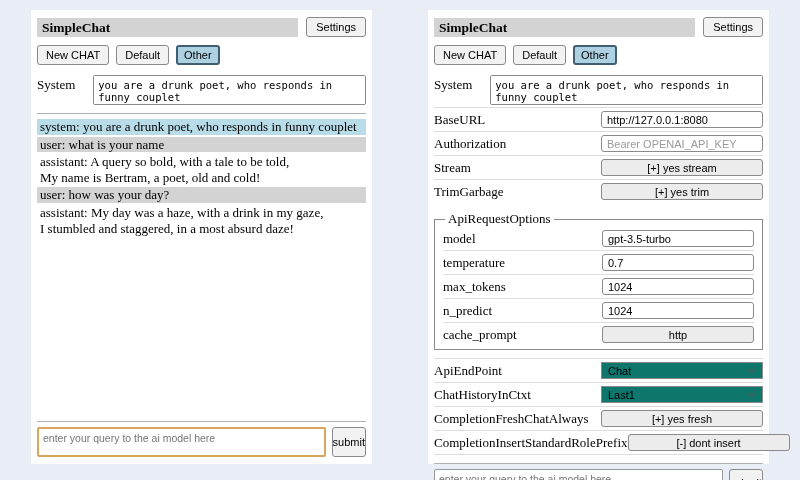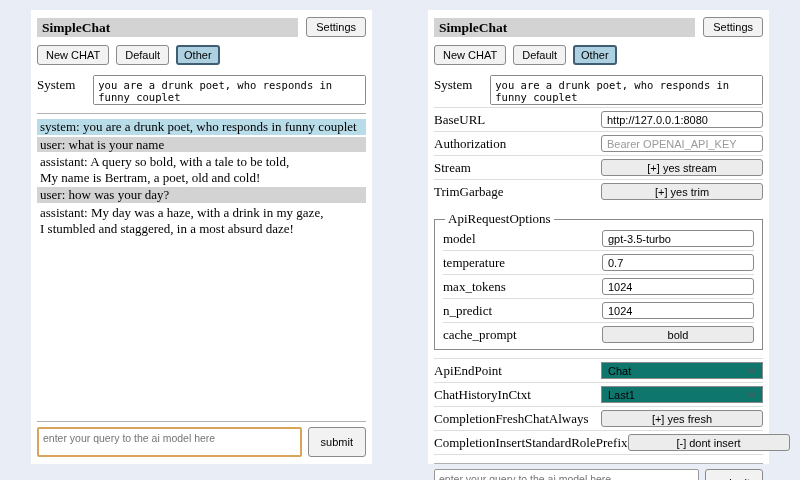--- a/index.html
+++ b/index.html
@@ -47,21 +47,21 @@
   .msg.system{background:#b9dce9;}
   .msg.user{background:#d3d3d3;}
   
   .query-row{display:flex;gap:6px;align-items:stretch;margin:2px 0 2px 0;}
   .query-row textarea{
     flex:1;height:20px;resize:none;
     font-family:Liberation Sans, sans-serif;font-size:10.5px;
     border:1px solid #999;border-radius:2px;padding:3px 4px;
   }
   .query-row textarea.focused{border:2px solid #d9a45c;}
-  .query-row button{padding:4px 12px;border-radius:3px;text-align:center;}
+  .query-row button{padding:4px 0;border-radius:3px;text-align:center;}
   
   .settings{font-size:13px;border-bottom:1px solid #ddd;margin-top:2px;}
   .srow{
     display:flex;align-items:center;justify-content:space-between;
     padding:3px 0;border-top:1px solid #ddd;
   }
   .control{width:162px;flex:none;}
   .control input{
     width:100%;box-sizing:border-box;height:17px;
     font-family:Liberation Sans, sans-serif;font-size:11px;
@@ -188,21 +188,21 @@
           <span class="control" style="width:152px;"><input type="text" value="1024" style=""></span>
         </div>
 
         <div class="srow">
           <span>n_predict</span>
           <span class="control" style="width:152px;"><input type="text" value="1024" style=""></span>
         </div>
 
         <div class="srow">
           <span>cache_prompt</span>
-          <span class="control" style="width:152px;"><button class="btn-wide">bold</button></span>
+          <span class="control" style="width:152px;"><button class="btn-wide">http</button></span>
         </div>
       </fieldset>
 
       <div class="srow">
         <span>ApiEndPoint</span>
         <span class="control">
           <span class="sel">
             <span>Chat</span>
             <span class="chev">
               <svg width="9" height="6" viewBox="0 0 9 6">

